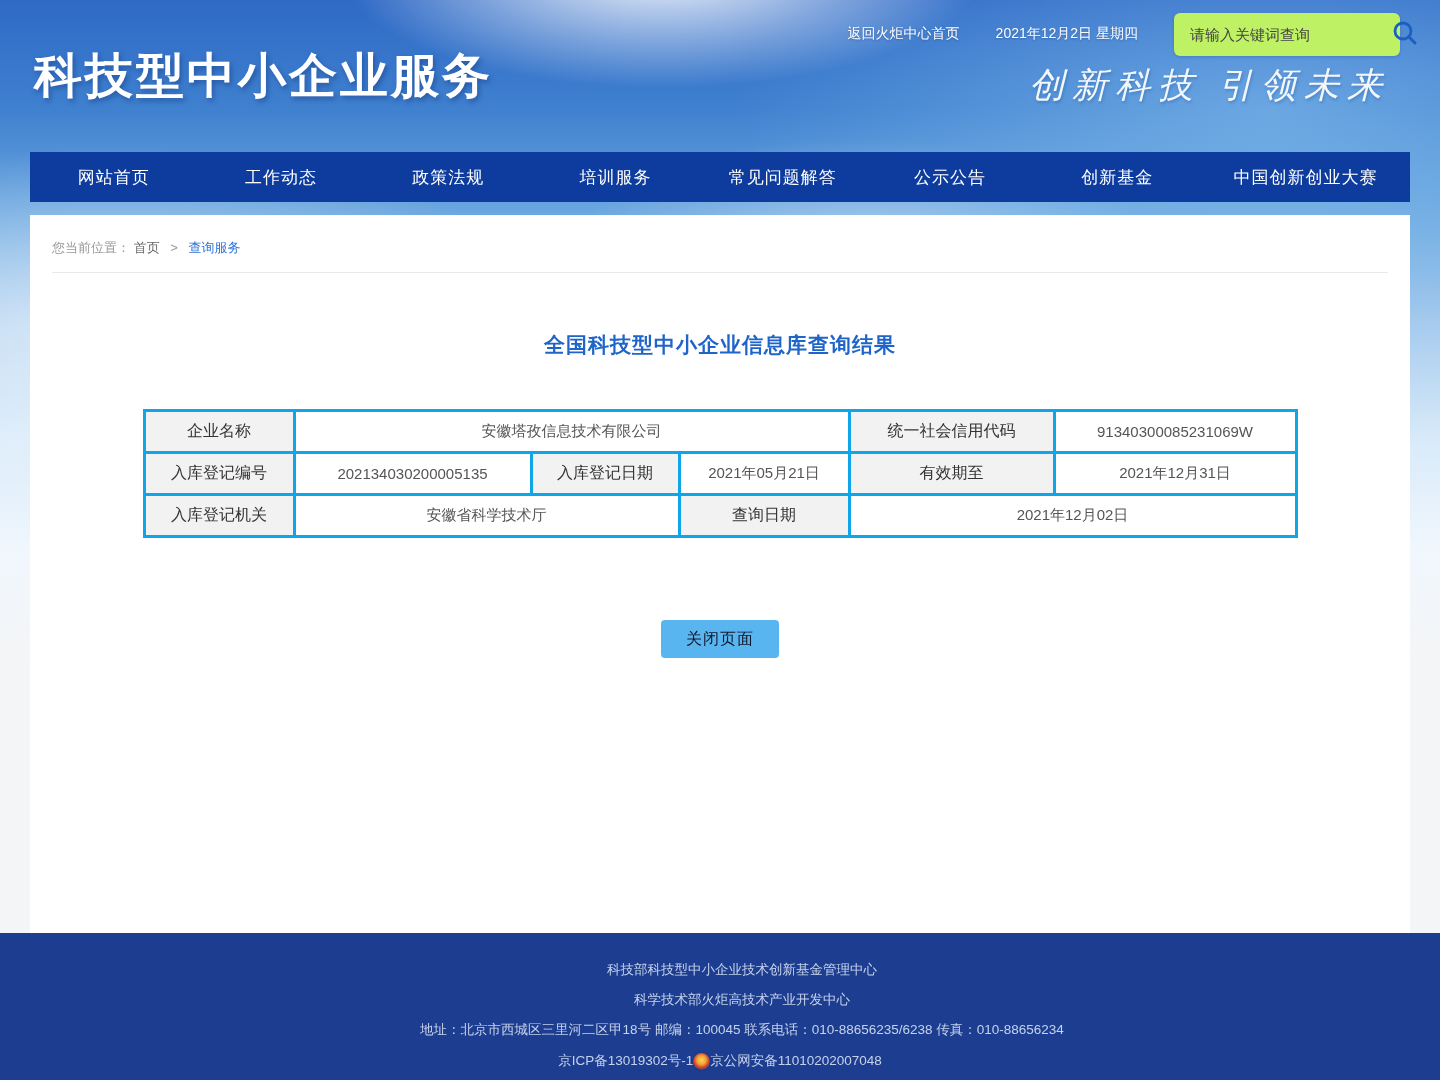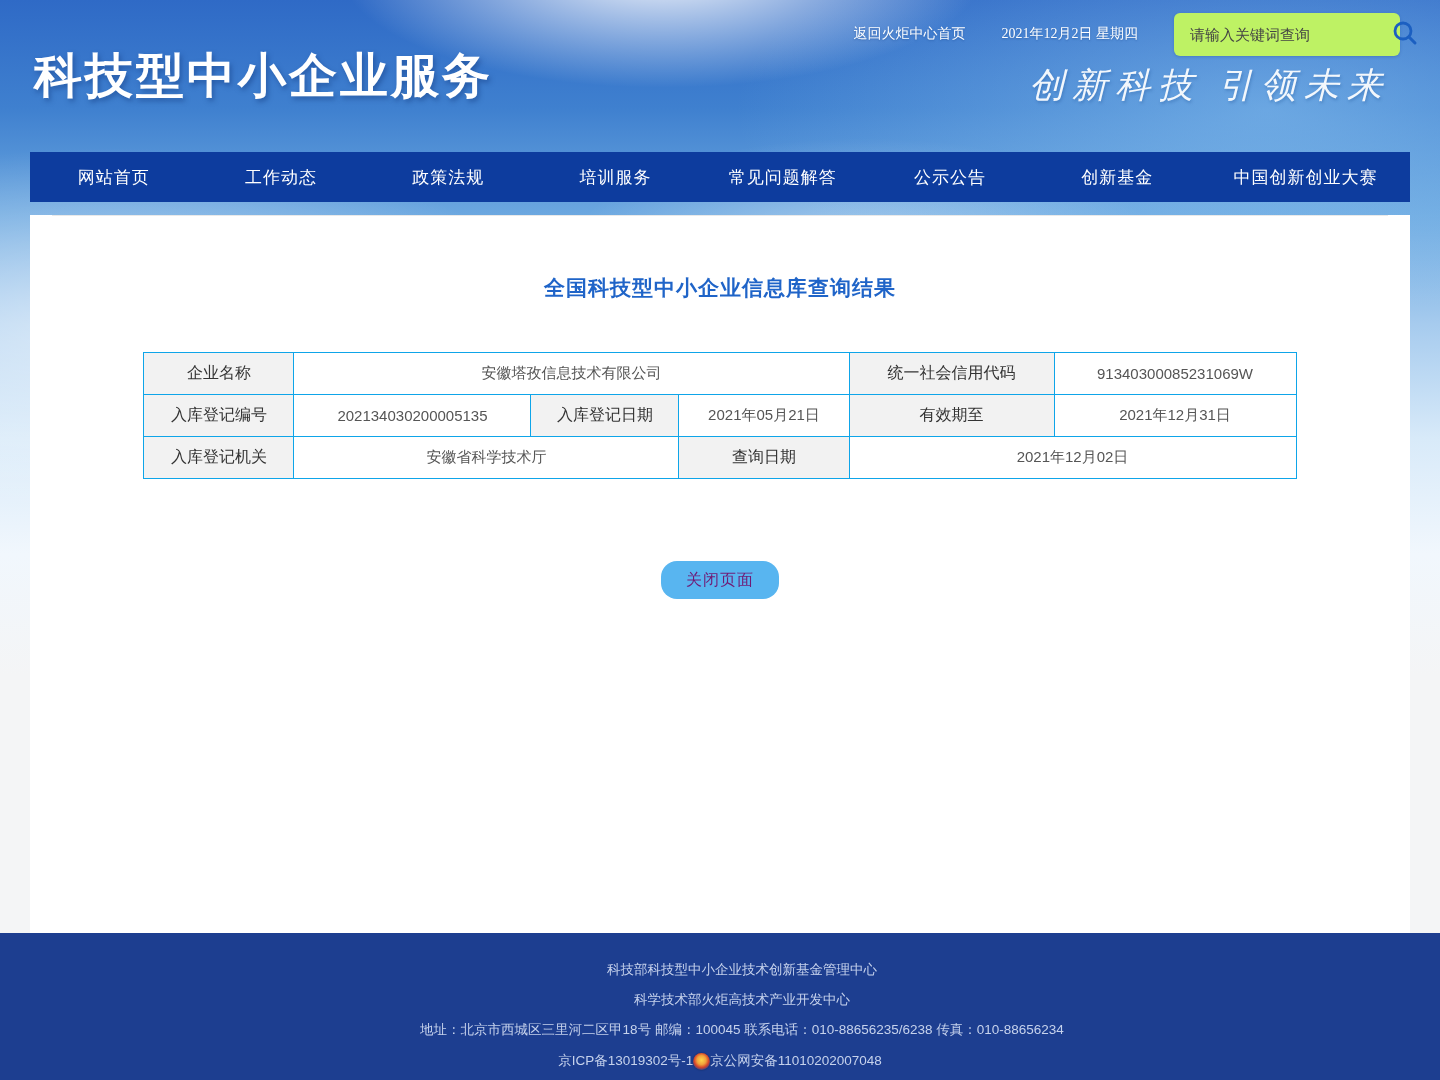--- a/index.html
+++ b/index.html
@@ -21,21 +21,21 @@
   }
   .page { position:relative; z-index:1; }
 
   
   header { position:relative; height:152px; }
   .top-right {
     position:absolute; top:12px; right:40px; height:44px;
     display:flex; align-items:center; gap:36px;
   }
   .home-link { color:#fff; font-size:14px; text-decoration:none; cursor:pointer; text-shadow:0 1px 2px rgba(20,60,130,.4); }
-  .header-date { color:#fff; font-size:14px; text-shadow:0 1px 2px rgba(20,60,130,.4);font-family:Liberation Serif, serif; }
+  .header-date { color:#fff; font-size:14px; text-shadow:0 1px 2px rgba(20,60,130,.4); }
   .search-box {
     width:226px; height:43px; background:#bef264; border-radius:6px;
     display:flex; align-items:center; padding:0 13px 0 14px;
     box-shadow:0 1px 3px rgba(20,60,130,.25);
   }
   .search-box input {
     border:none; outline:none; flex:1; font-size:15px; color:#333;
     font-family:"Liberation Sans", sans-serif; background:transparent;
   }
   .search-box input::placeholder { color:#444; }
@@ -74,28 +74,28 @@
   .breadcrumb .bc-current { color:#2f74d8; text-decoration:none; cursor:pointer; }
   .panel-divider { border:none; border-bottom:1px solid #e9e9e9; margin:0 22px; }
   .result-title {
     text-align:center; color:#1f64c8; font-size:21px; font-weight:bold;
     letter-spacing:1px; margin:0; padding-top:58px;
   }
   table.result-table {
     margin:50px auto 0; border-collapse:collapse; width:1152px; table-layout:fixed;
   }
   .result-table td {
-    border:1px solid #0ea5e9; height:42px; text-align:center;
+    border:3px solid #0ea5e9; height:42px; text-align:center;
     font-size:15px; color:#555; background:#fff; padding:0 6px;
     overflow:hidden; white-space:nowrap;
   }
   .result-table td.cell-label { background:#f2f2f2; color:#333; font-size:16px; }
   .close-btn {
     display:block; margin:82px auto 0; width:118px; height:38px;
-    background:#58b5f0; color:#701a75; border:none; border-radius:16px;
+    background:#58b5f0; color:#0f172a; border:none; border-radius:4px;
     font-size:16px; cursor:pointer; font-family:Liberation Sans, sans-serif;
     letter-spacing:1px;
   }
 
   
   footer { background:#1d3e90; padding:29px 0 14px; margin-top:0; }
   footer p {
     text-align:center; color:#c6d2ec; font-size:13.5px;
     margin:0 0 14px; line-height:16px;padding-left:44px;
   }
@@ -138,20 +138,26 @@
     <div class="nav-item">工作动态</div>
     <div class="nav-item">政策法规</div>
     <div class="nav-item">培训服务</div>
     <div class="nav-item">常见问题解答</div>
     <div class="nav-item">公示公告</div>
     <div class="nav-item">创新基金</div>
     <div class="nav-item">中国创新创业大赛</div>
   </nav>
 
   <div class="panel">
+    <div class="breadcrumb">
+      <span>您当前位置：</span>
+      <a class="bc-home">首页</a>
+      <span class="bc-sep">&gt;</span>
+      <a class="bc-current">查询服务</a>
+    </div>
     <hr class="panel-divider">
 
     <h1 class="result-title">全国科技型中小企业信息库查询结果</h1>
 
     <table class="result-table">
       <colgroup>
         <col style="width:150px">
           <col style="width:237px">
           <col style="width:148px">
         <col style="width:170px">

